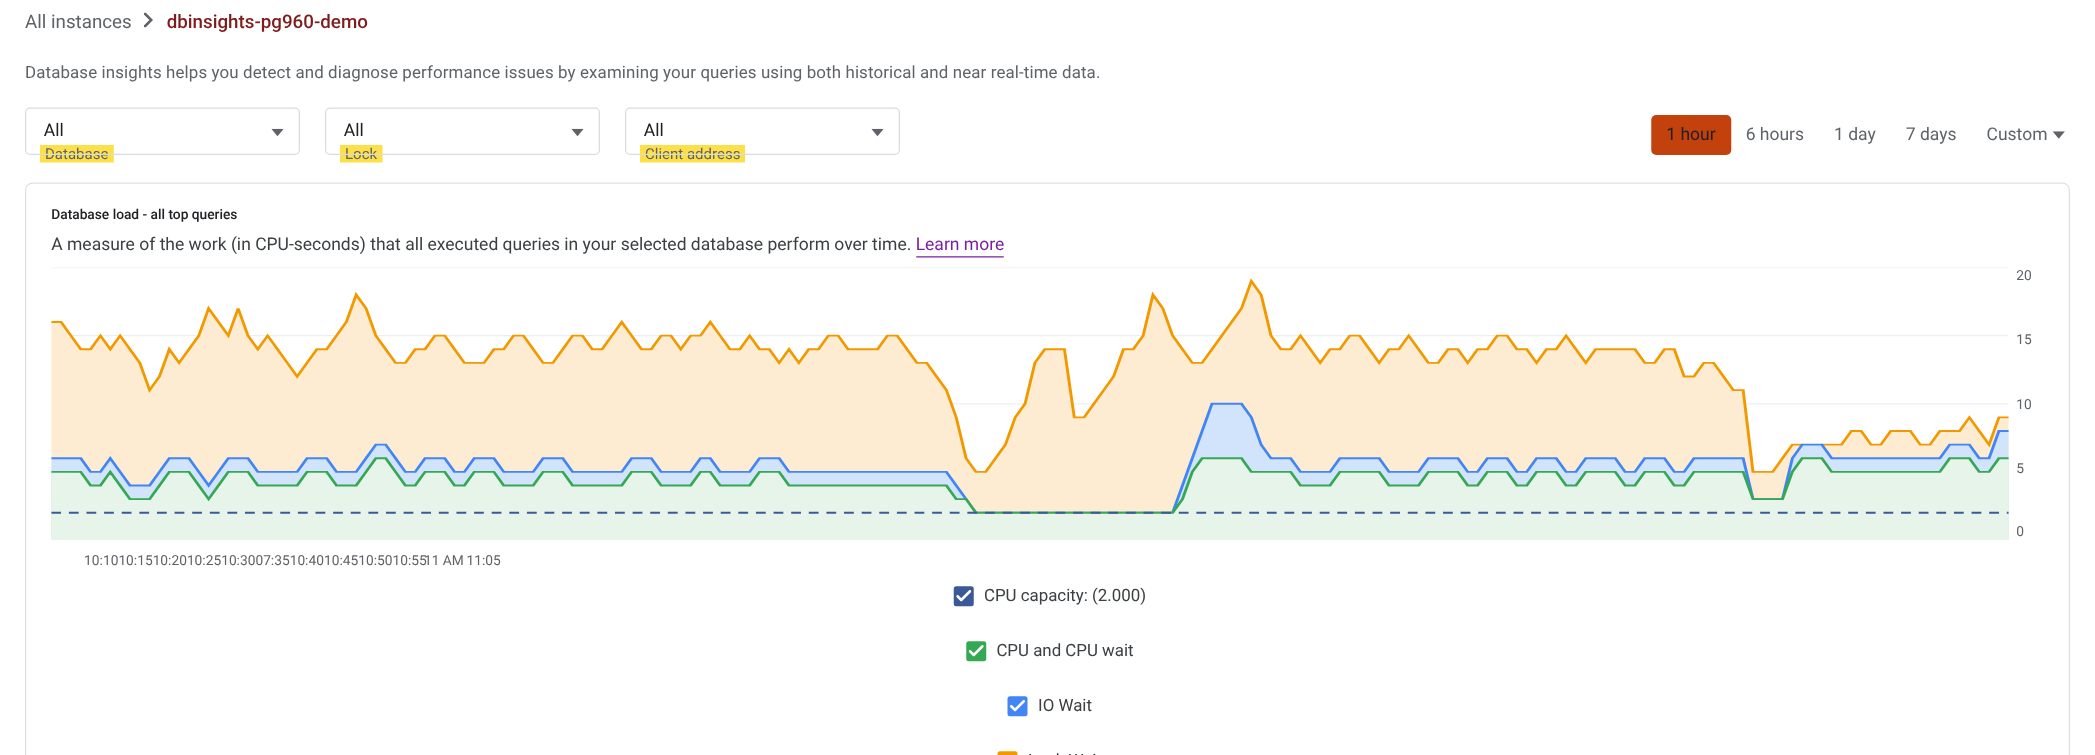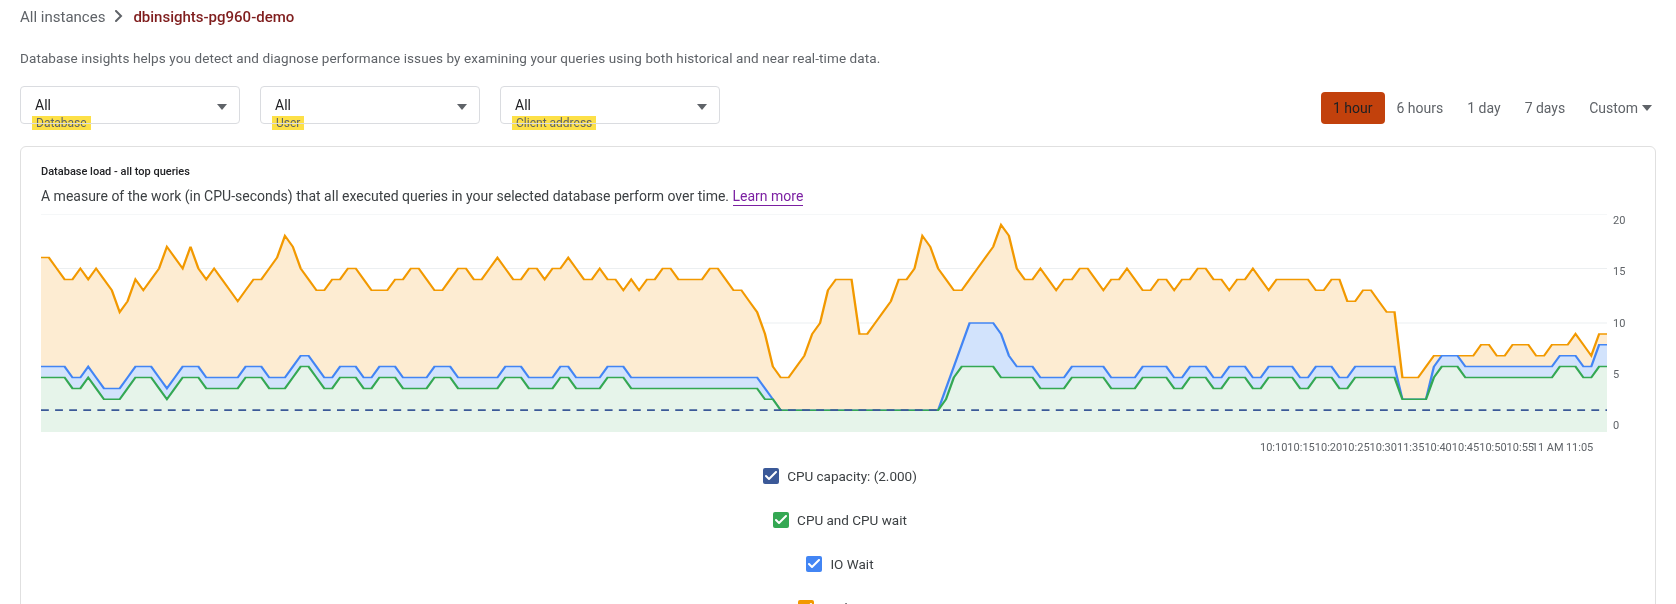--- a/index.html
+++ b/index.html
@@ -122,21 +122,21 @@
     justify-content: space-between;
     font-size: 11px;
     color: #5f6368;
     align-items: flex-start;
     padding-left: 6px;
     height: 218px;
     gap: 30px;
   }
   .x-ticks {
     display: flex;
-    justify-content: flex-end;
+    justify-content: flex-start;
     font-size: 11px;
     color: #5f6368;
     margin-top: 6px;
     margin-bottom: 14px;
     padding-left: 40px;
     padding-right: 28px;
   }
   .x-ticks span { display: inline-block; transform: translateX(-50%); }
   .legend {
     display: flex;
@@ -185,21 +185,21 @@
       <div class="filter-select">
         <span>All</span>
         <span class="caret">
           <svg width="10" height="6" viewBox="0 0 10 6">
               <path d="M0 0 L5 6 L10 0 Z" fill="#5f6368"></path>
             </svg>
         </span>
       </div>
     </div>
     <div class="filter-group">
-      <span class="filter-label">User</span>
+      <span class="filter-label">Lock</span>
       <div class="filter-select">
         <span>All</span>
         <span class="caret">
           <svg width="10" height="6" viewBox="0 0 10 6">
               <path d="M0 0 L5 6 L10 0 Z" fill="#5f6368"></path>
             </svg>
         </span>
       </div>
     </div>
     <div class="filter-group">
@@ -258,21 +258,21 @@
           <span>5</span>
           <span>0</span>
         </div>
     </div>
     <div class="x-ticks" id="x-ticks">
         <span>10:10</span>
         <span>10:15</span>
         <span>10:20</span>
         <span>10:25</span>
         <span>10:30</span>
-        <span>11:35</span>
+        <span>07:35</span>
         <span>10:40</span>
         <span>10:45</span>
         <span>10:50</span>
         <span>10:55</span>
         <span>11 AM</span>
         <span>11:05</span>
       </div>
 
     <div class="legend" id="legend">
         <div class="legend-item">

